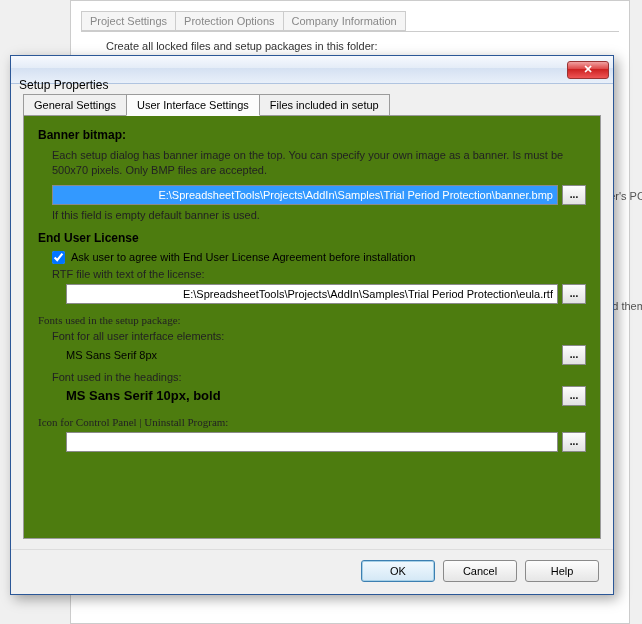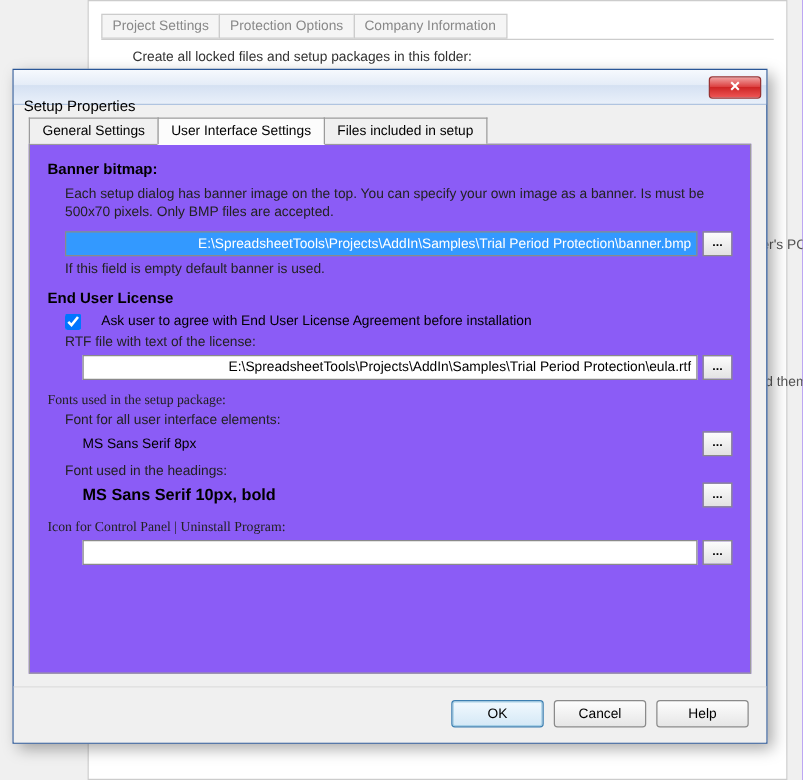--- a/index.html
+++ b/index.html
@@ -123,21 +123,21 @@
   position: relative;
 }
 .tab.active {
   background: #fcfcfc;
   border-bottom: 1px solid #fcfcfc;
   margin-bottom: -1px;
   z-index: 3;
 }
 .tab-panel {
   border: 1px solid #9b9b9b;
-  background: #8b5cf6;
+  background: #4d7c0f;
   flex: 1;
   padding: 12px 14px;
   font-size: 11px;
   overflow: hidden;
 }
 .section-title {
   font-weight: bold;
   font-size: 12px;
   margin-bottom: 6px;
 }
@@ -177,21 +177,21 @@
   cursor: pointer;
   font-weight: bold;
 }
 .subtext {
   margin: 4px 0 10px 14px;
   color: #222;
 }
 .checkbox-row {
   display: flex;
   align-items: center;
-  gap: 16px;
+  gap: 6px;
   margin: 6px 0 4px 14px;
 }
 .checkbox-row input[type=checkbox] {
   width: 13px;
   height: 13px;
 }
 .indent2 {
   margin-left: 28px;
 }
 .plain-label {

